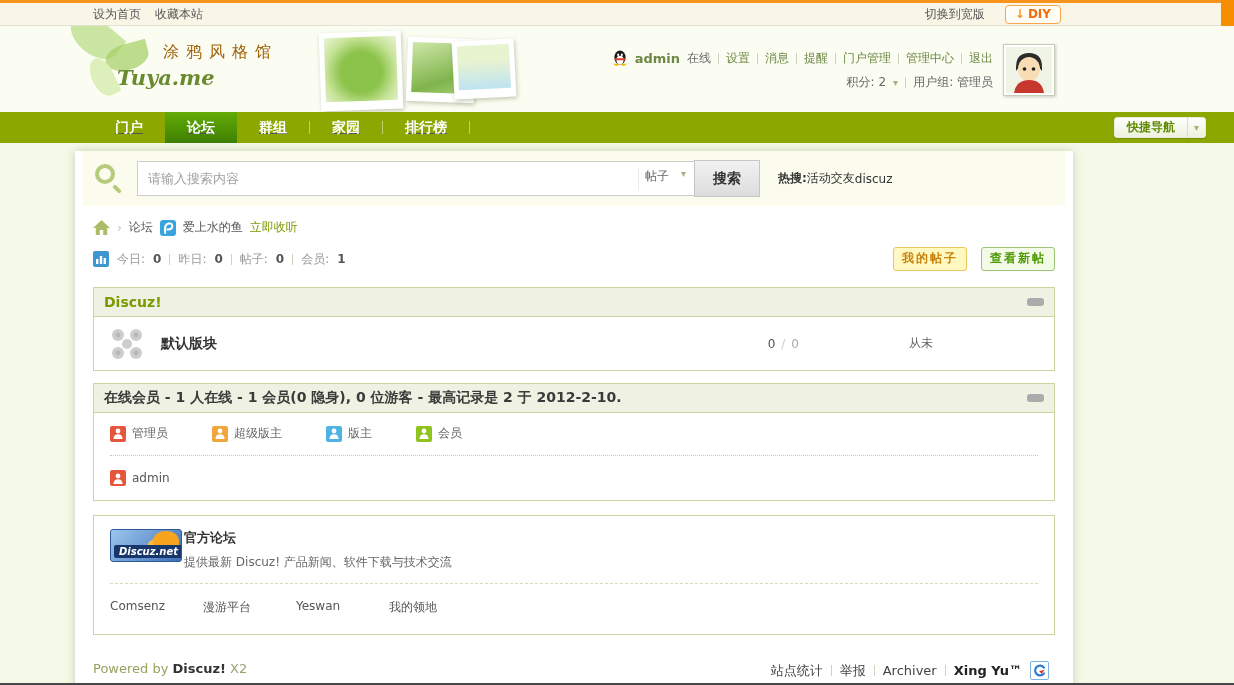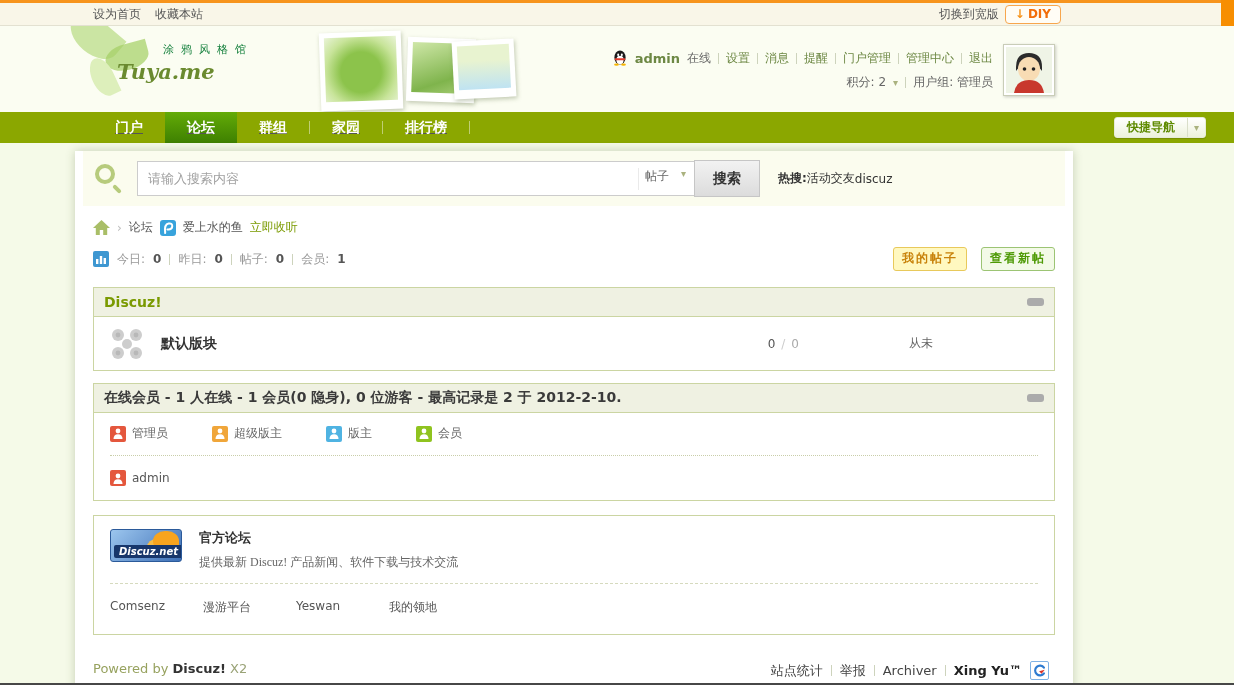--- a/index.html
+++ b/index.html
@@ -8,34 +8,34 @@
     font-family:"DejaVu Sans","Liberation Sans",sans-serif;
     font-size:12px; color:#555; background:#F5FAE8; position:relative;
   }
   a { text-decoration:none; color:#555; cursor:pointer; }
   .inner { width:998px; margin-left:75px; position:relative; }
 
   
   .topbar { height:26px; background:#F9F6E8; border-top:3px solid #F7941D; border-bottom:1px solid #E3E1D1; }
   .topbar-in { height:22px; display:flex; align-items:center; justify-content:space-between; }
   .topbar-left { display:flex; gap:14px; padding-left:18px; }
-  .topbar-right { display:flex; align-items:center; gap:6px; padding-right:12px; }
+  .topbar-right { display:flex; align-items:center; gap:20px; padding-right:12px; }
   .diy-btn { display:inline-flex; align-items:center; gap:3px; border:1px solid #F7A64D; border-radius:4px;
              background:#FFFDF6; color:#F26D08; font-weight:bold; padding:1px 9px 2px; }
   .diy-arrow { color:#F7941D; font-weight:bold; }
   .orange-strip { position:absolute; top:0; right:0; width:13px; height:112px; background:#F78E01; }
 
   
   .header { height:86px; background:#FBFDF2; position:relative; overflow:hidden; }
   .leaf { position:absolute; border-radius:50% 0 50% 50%; }
   .leaf1 { left:-8px; top:-6px; width:55px; height:34px; background:#BFDF8E; transform:rotate(40deg); opacity:.8; }
   .leaf2 { left:30px; top:18px; width:44px; height:26px; background:#A3CF62; transform:rotate(-15deg); opacity:.7; }
   .leaf3 { left:8px; top:40px; width:40px; height:22px; background:#DDEFBB; transform:rotate(65deg); }
   .logo { position:absolute; left:42px; top:16px; cursor:pointer; }
-  .logo-cn { color:#15803d; font-size:11px; letter-spacing:7px; padding-left:46px; }
+  .logo-cn { color:#a16207; font-size:16px; letter-spacing:7px; padding-left:46px; }
   .logo-en { color:#6A8A2F; font-family:"DejaVu Serif","Liberation Serif",serif; font-style:italic; font-weight:bold; font-size:21px; line-height:30px; }
   .photo { position:absolute; background:#FFF; box-shadow:1px 2px 4px rgba(90,110,60,.35); padding:5px 5px 9px; }
   .photo .ph-in { width:100%; height:100%; }
   .photo1 { left:245px; top:6px; width:82px; height:78px; transform:rotate(-2deg); }
   .photo1 .ph-in { background:radial-gradient(circle at 50% 55%, #8CC34B 0 40%, #C8E49A 70%, #EAF4D8); }
   .photo2 { left:332px; top:12px; width:68px; height:64px; transform:rotate(2deg); }
   .photo2 .ph-in { background:linear-gradient(160deg,#CFE7A8,#7FB44C 70%,#A8CE77); }
   .photo3 { left:378px; top:14px; width:62px; height:58px; transform:rotate(-3deg); }
   .photo3 .ph-in { background:linear-gradient(180deg,#E8F3D0 0 35%,#BFE3F2); }
   .userpanel { position:absolute; right:80px; top:20px; text-align:right; color:#666; }
@@ -116,21 +116,21 @@
   .ug0 { background:#E4573D; } .ug1 { background:#F0A63A; } .ug2 { background:#4FB3E2; } .ug3 { background:#8FC31F; }
   .dotted-sep { border-top:1px dotted #C9CEA9; margin:13px 0 14px; }
 
   .promo { padding:13px 16px 8px; }
   .promo-top { display:flex; align-items:flex-start; }
   .dzlogo { width:72px; height:33px; border-radius:3px; background:linear-gradient(135deg,#9CC6EE,#3D6FB6);
             border:1px solid #2B5A9A; position:relative; overflow:hidden; cursor:pointer; }
   .dz-cloud { position:absolute; right:2px; top:1px; width:26px; height:22px; background:#F8A41E; border-radius:50% 50% 40% 60%; box-shadow:-8px 6px 0 -2px #F8BC45; }
   .dz-label { position:absolute; left:3px; bottom:3px; background:#17366B; color:#FFF; font-size:10px; font-weight:bold;
               font-style:italic; padding:1px 5px; border-radius:2px; }
-  .promo-text { margin-left:17px;font-family:Liberation Serif, serif; }
+  .promo-text { margin-left:2px; }
   .promo-title { font-size:13px; font-weight:bold; color:#333; }
   .promo-desc { margin-top:7px; color:#666; }
   .dashed-sep { border-top:1px dashed #D6DABE; margin-top:12px; }
   .promo-links { display:flex; padding:15px 0 10px; }
   .promo-links a { min-width:93px; color:#555; }
 
   
   .footer { padding:14px 24px 0 18px; display:flex; justify-content:space-between; }
   .f-powered { color:#97A25F; font-size:13px; }
   .f-powered b { color:#333; } .f-powered .ver { color:#9AA377; }

